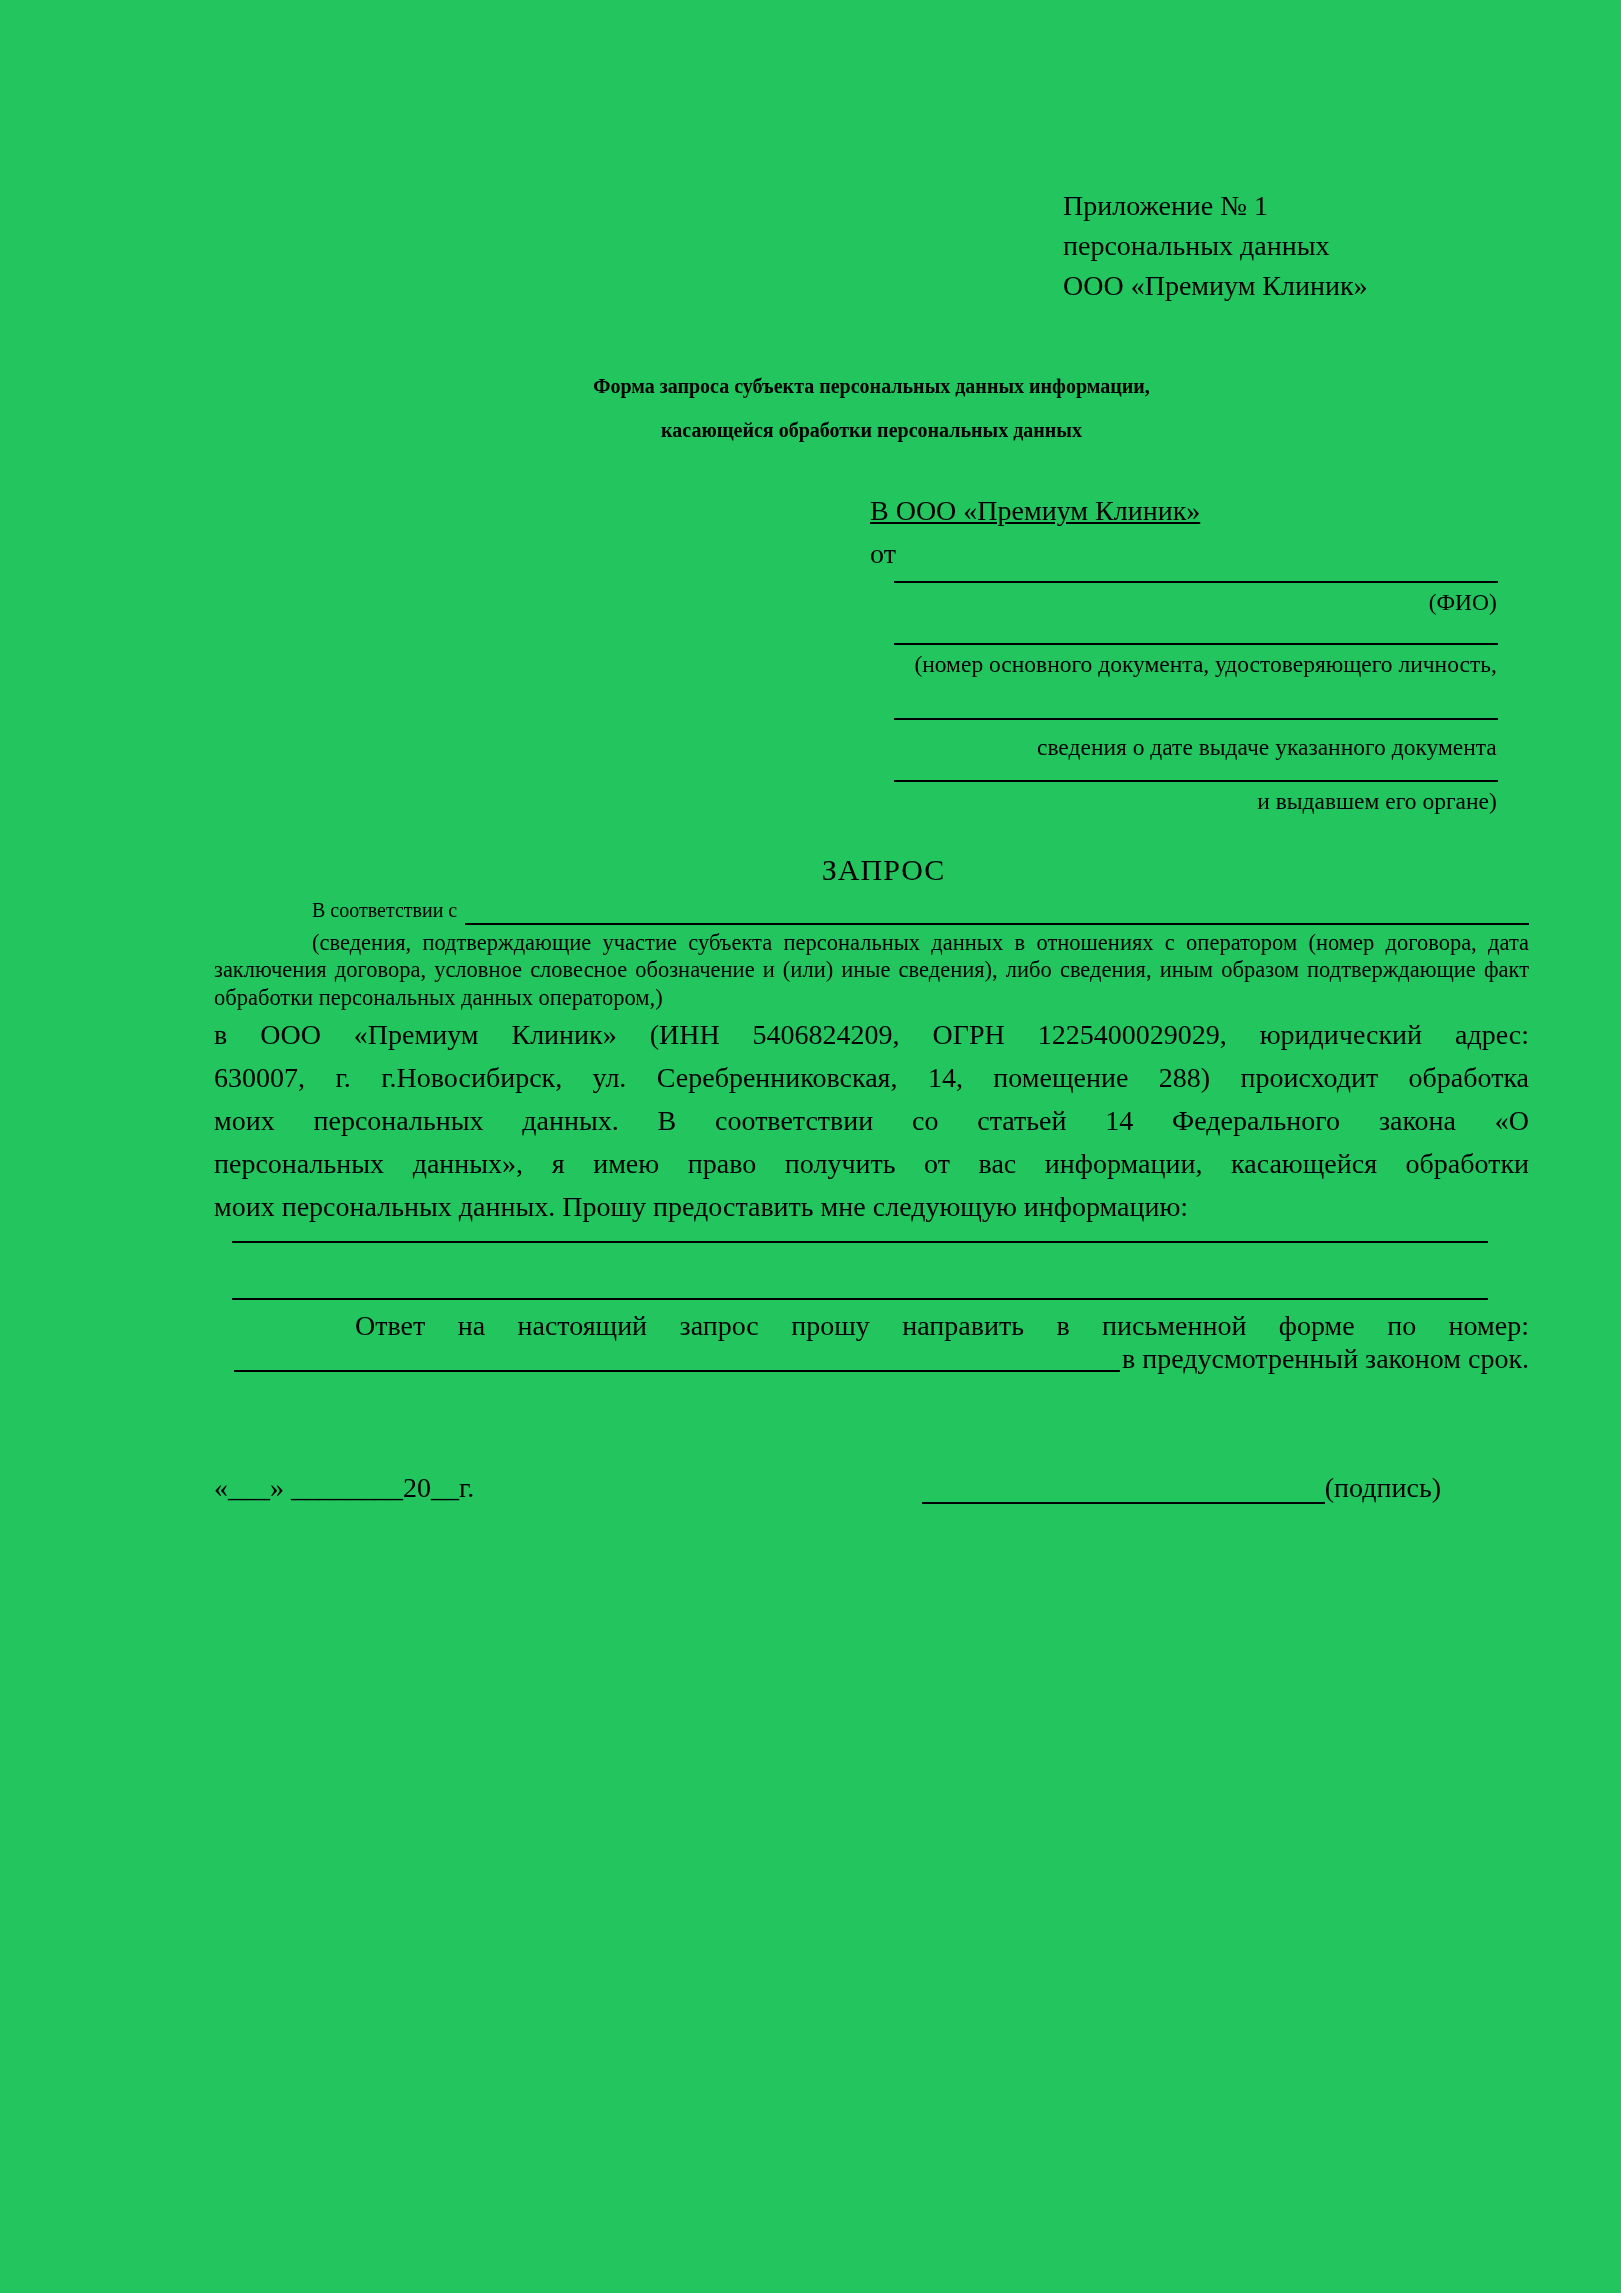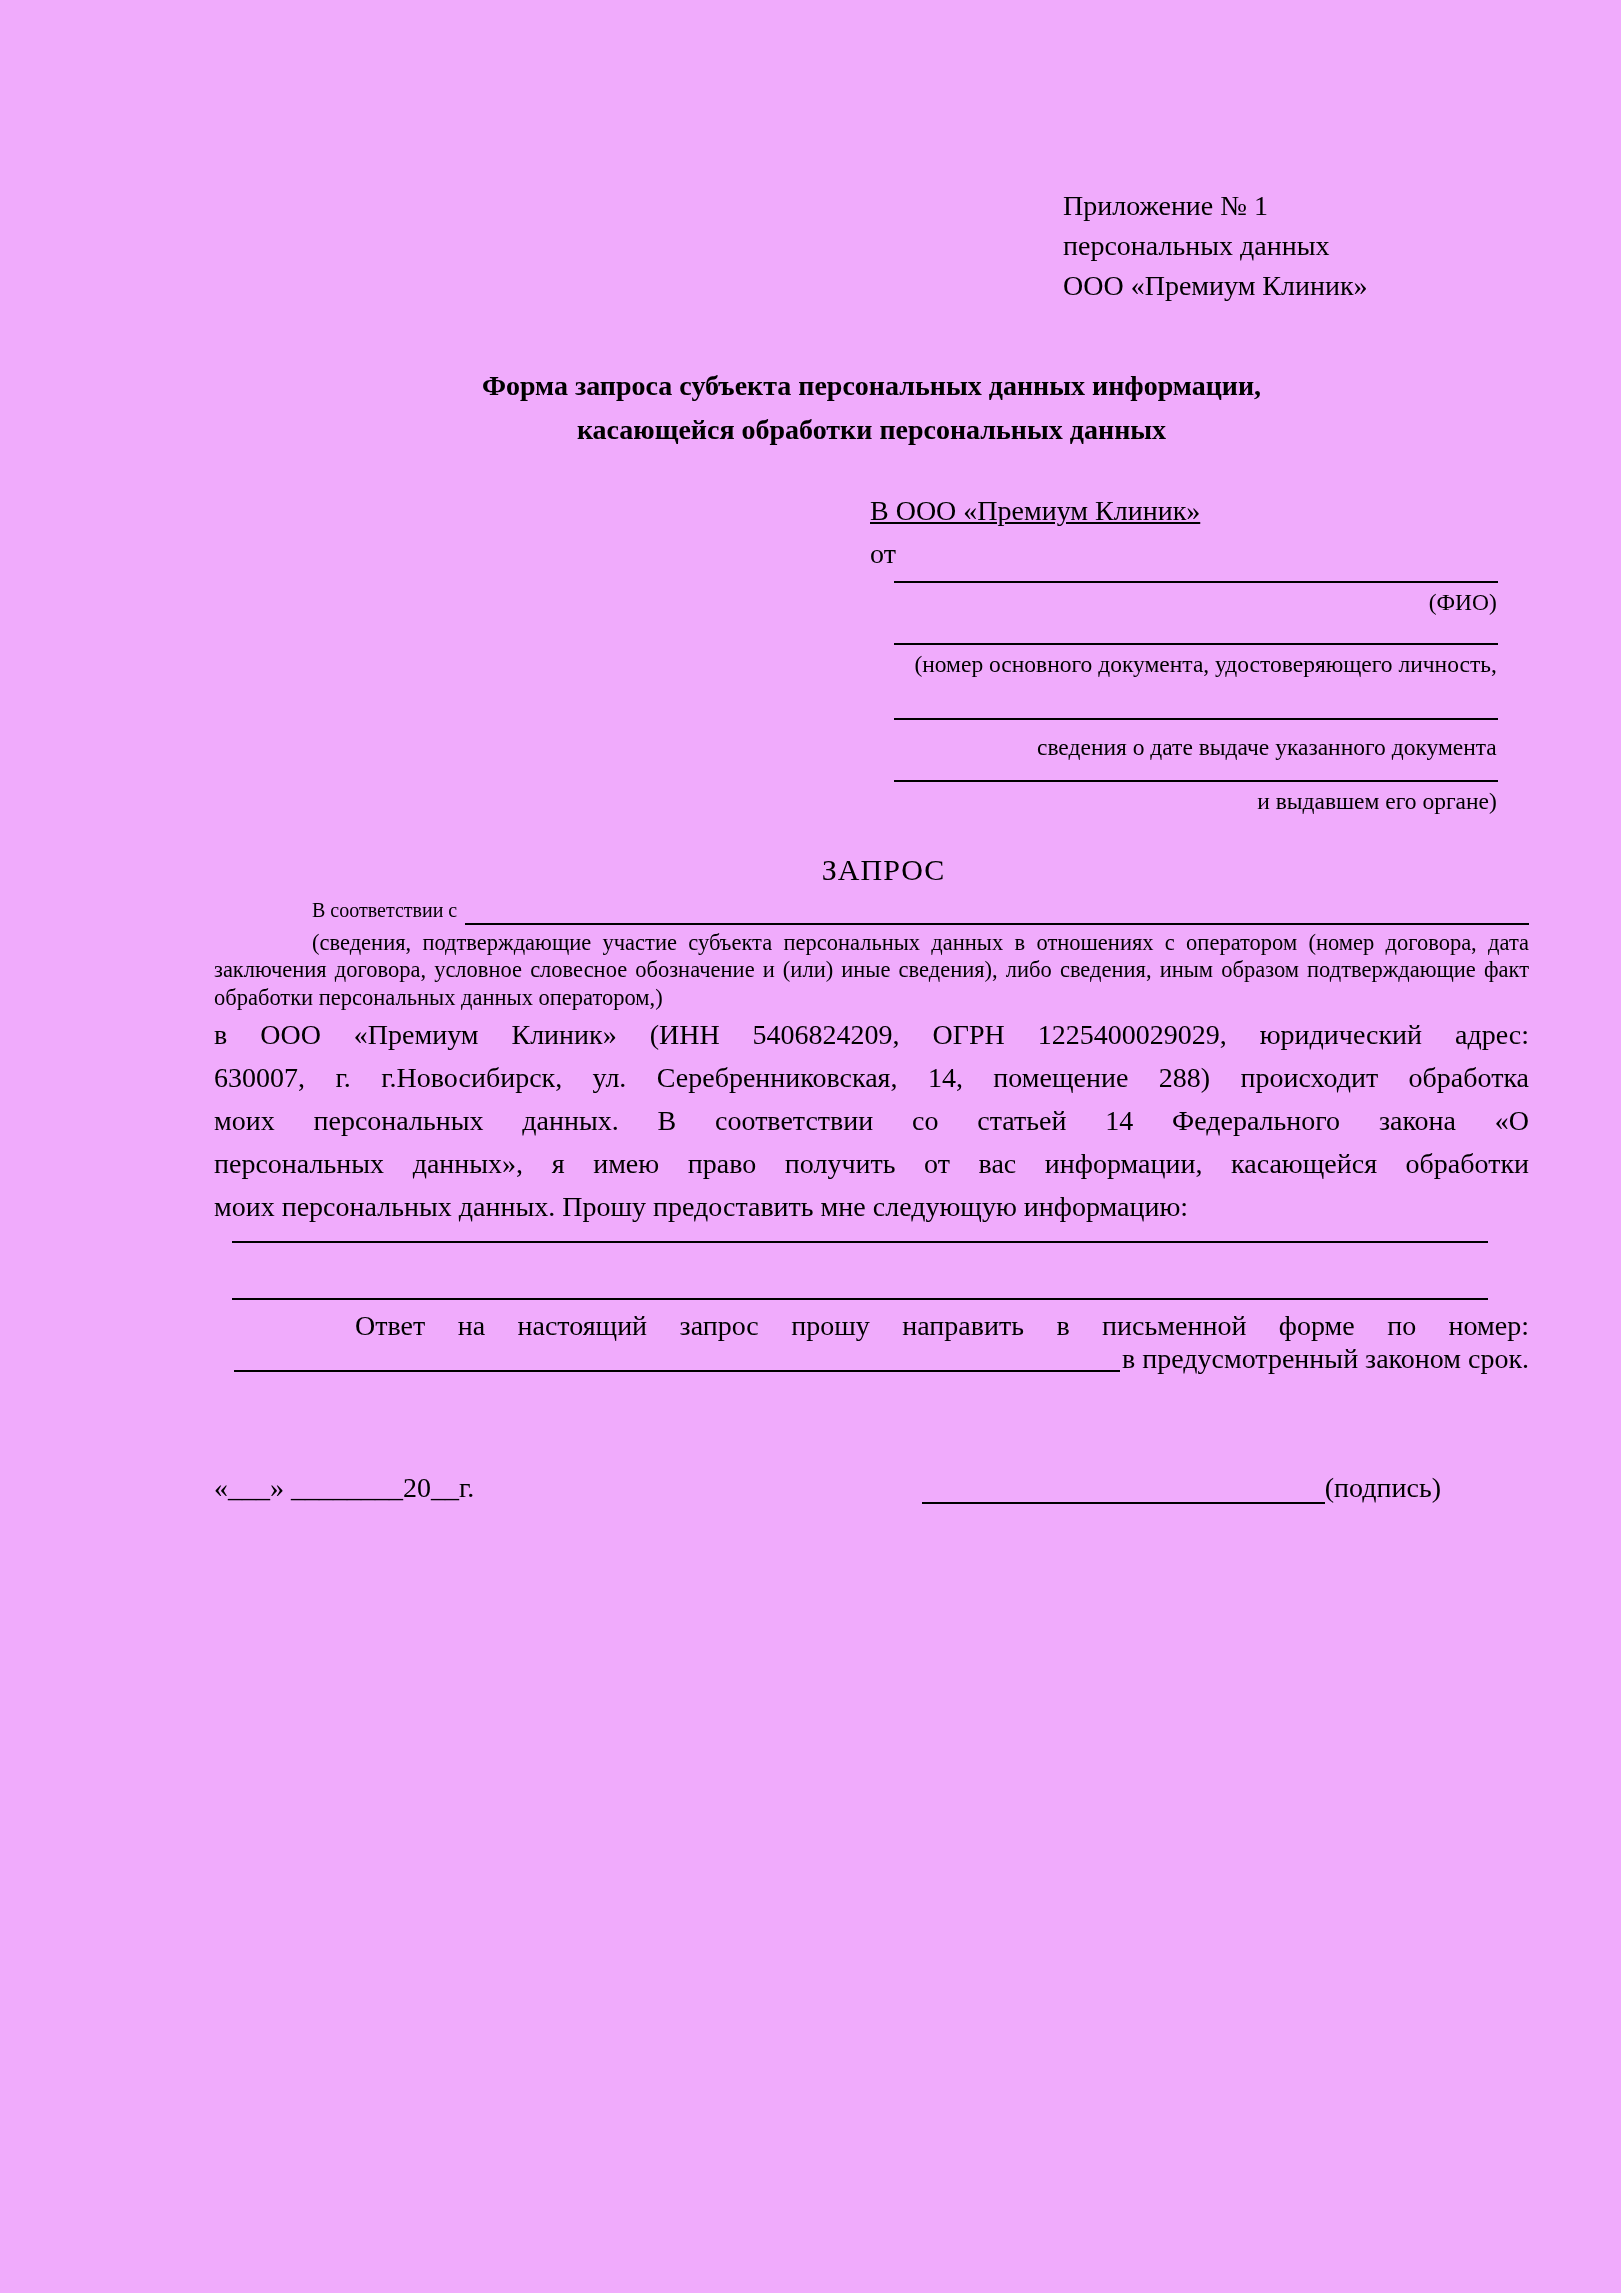--- a/index.html
+++ b/index.html
@@ -1,37 +1,37 @@
 <!DOCTYPE html>
 <html lang="ru"><head>
 <meta charset="utf-8">
 <style>
   html, body { margin: 0; padding: 0; background: #e8e8e8; }
   .page {
     position: relative;
     width: 1621px;
     height: 2294px;
-    background: #f0abfc;
+    background: #22c55e;
     color: #000000;
     font-family: "Liberation Serif", "DejaVu Serif", serif;
     overflow: hidden;
   }
   .abs { position: absolute; }
 
   
   .appendix {
     left: 1063px; top: 186px;
     font-size: 28px; line-height: 40px;
     white-space: nowrap;
   }
 
   
   .doc-title {
     left: 214px; top: 364px; width: 1315px;
-    font-size: 28px; font-weight: bold; line-height: 44px;
+    font-size: 20px; font-weight: bold; line-height: 44px;
     text-align: center;
   }
 
   
   .addressee { left: 870px; top: 495px; width: 627px; font-size: 28px; }
   .addressee > div { position: absolute; left: 0; width: 627px; }
   .addr-line   { border-top: 2.9px solid #000; height: 0; left: 23.5px !important; width: 604px !important; }
   .addr-cap    { font-size: 23.5px; text-align: right; left: 9.8px !important; width: 617px !important; line-height: 27.4px; }
   .a-to   { top: 0; text-decoration: underline; }
   .a-from { top: 43px; }

